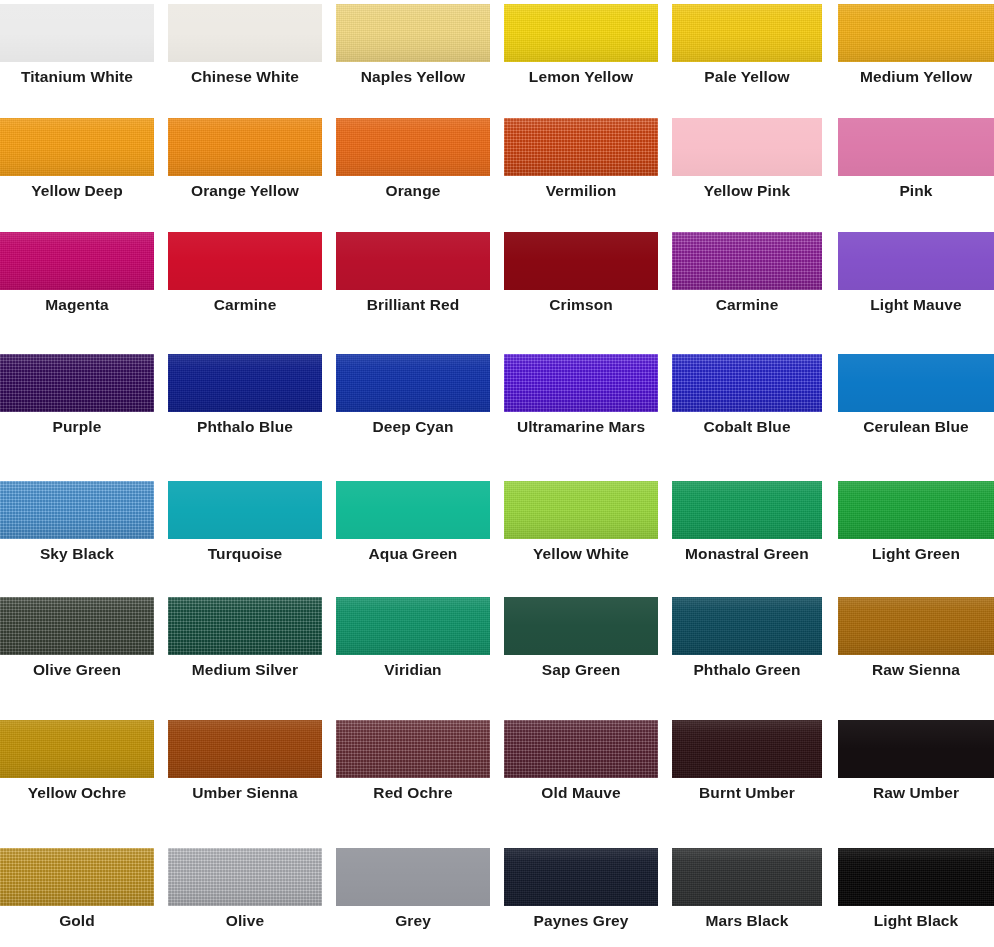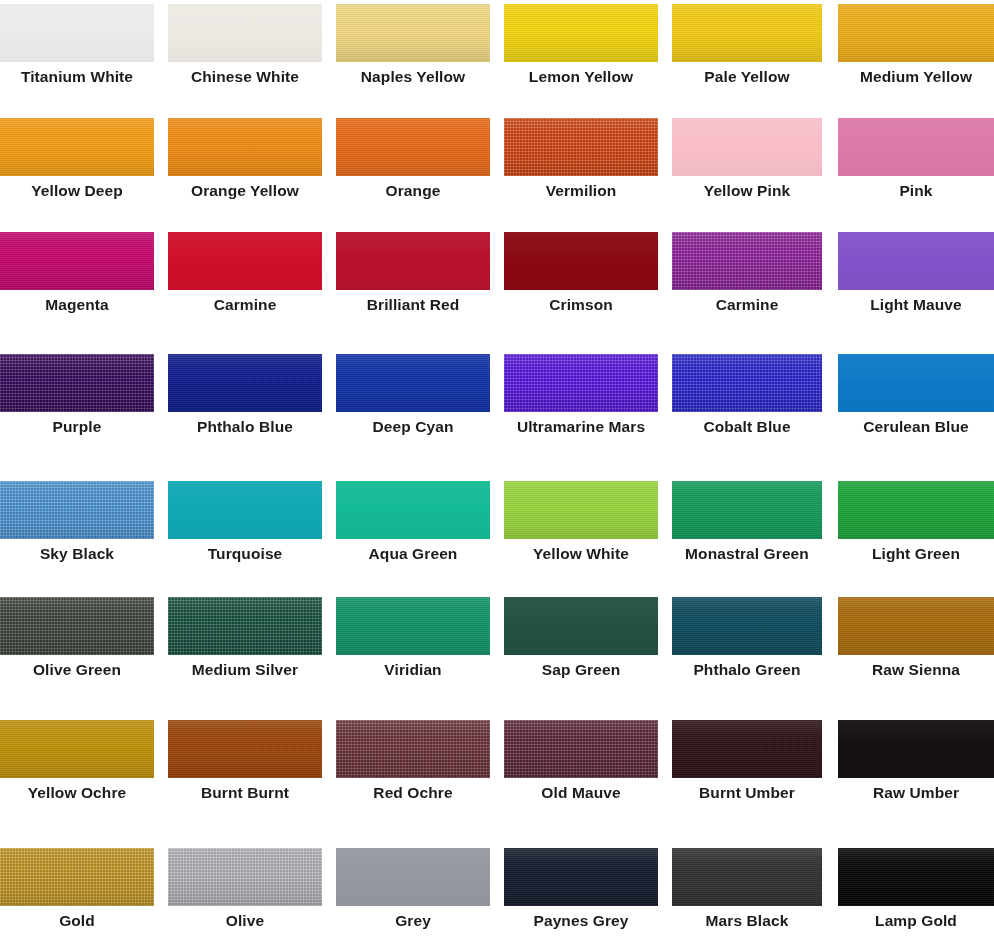--- a/index.html
+++ b/index.html
@@ -349,21 +349,21 @@
         <div class="tex"></div>
         <div class="sheen"></div>
       </div>
       <div class="label">Yellow  Ochre</div>
     </div>
     <div class="swatch-cell" style="left: 168px; top: 720px; width: 154px;">
       <div class="swatch" title="Burnt  Sienna" style="background: rgb(155, 67, 8);">
         <div class="tex"></div>
         <div class="sheen"></div>
       </div>
-      <div class="label">Burnt  Burnt</div>
+      <div class="label">Umber  Sienna</div>
     </div>
     <div class="swatch-cell" style="left: 336px; top: 720px; width: 154px;">
       <div class="swatch heavy-weave" title="Red Ochre" style="background: rgb(107, 48, 57);">
         <div class="tex"></div>
         <div class="sheen"></div>
       </div>
       <div class="label">Red Ochre</div>
     </div>
     <div class="swatch-cell" style="left: 504px; top: 720px; width: 154px;">
       <div class="swatch heavy-weave" title="Old  Mauve" style="background: rgb(91, 37, 53);">
@@ -417,15 +417,15 @@
         <div class="tex"></div>
         <div class="sheen"></div>
       </div>
       <div class="label">Mars  Black</div>
     </div>
     <div class="swatch-cell" style="left: 838px; top: 848px; width: 156px;">
       <div class="swatch" title="Lamp  Black" style="background: rgb(5, 4, 4);">
         <div class="tex"></div>
         <div class="sheen"></div>
       </div>
-      <div class="label">Lamp  Gold</div>
+      <div class="label">Light  Black</div>
     </div>
   </div>
 
 </body></html>

